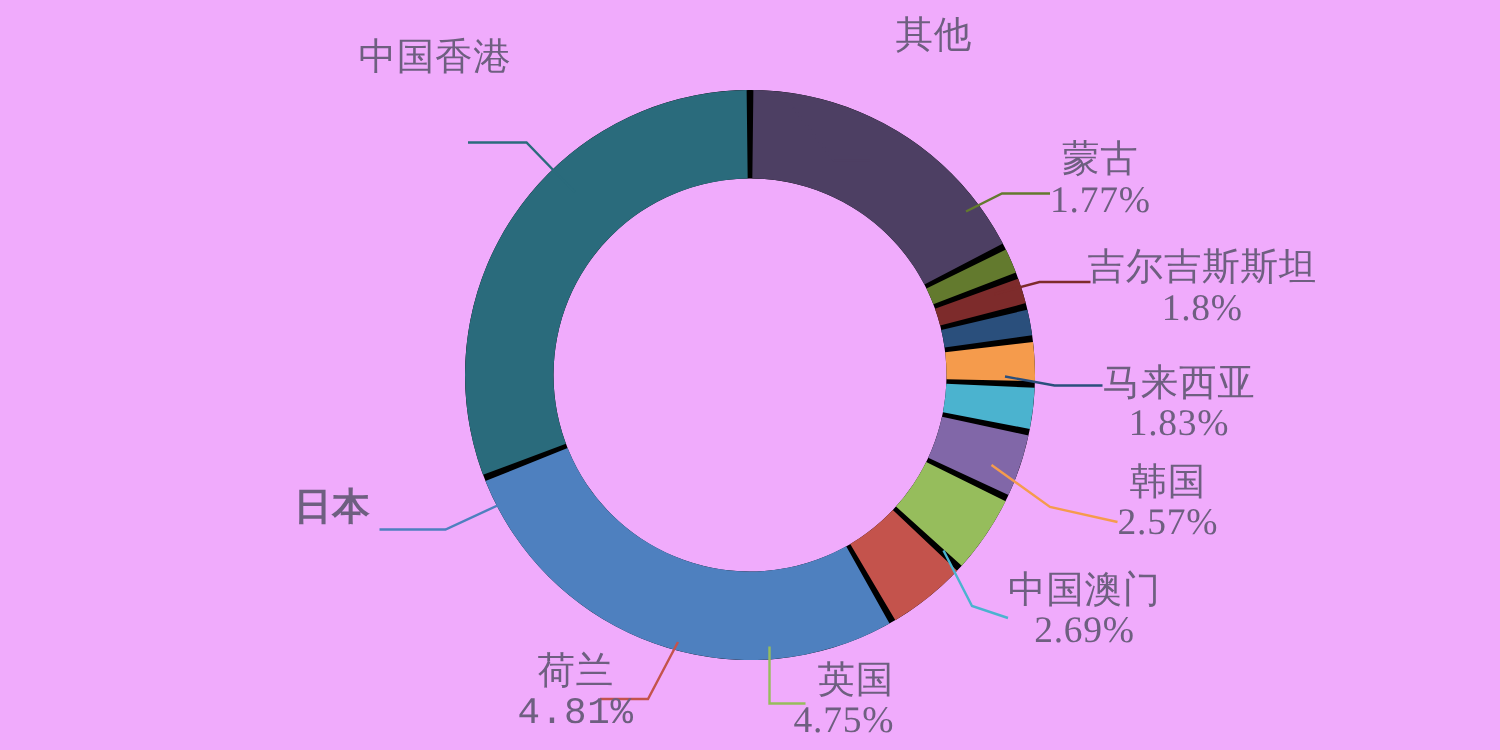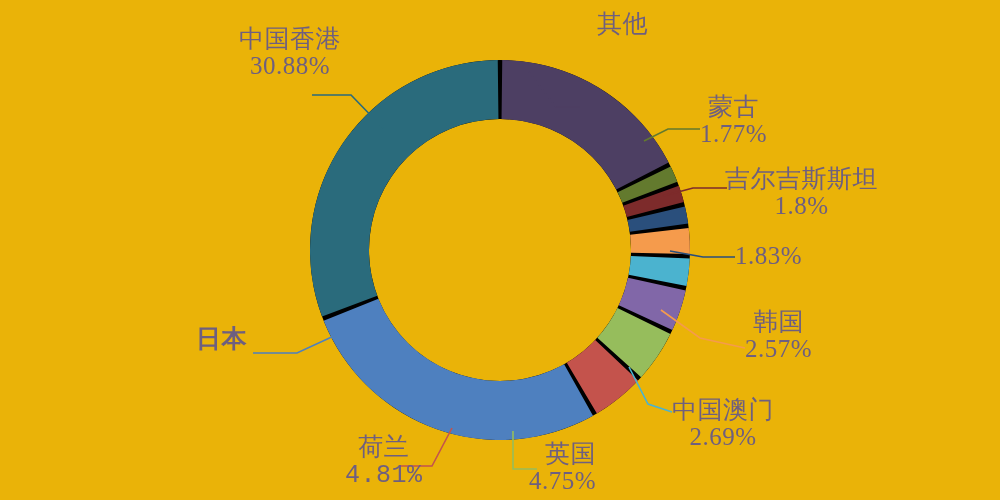--- a/index.html
+++ b/index.html
@@ -1,17 +1,17 @@
 <!DOCTYPE html>
 <html><head>
 <meta charset="utf-8">
 <style>
   html,body{margin:0;padding:0;background:#0a0810;}
   body{width:1000px;height:500px;overflow:hidden;font-family:"Liberation Serif",serif;}
-  #stage{position:relative;width:1000px;height:500px;background:#eab308;}
+  #stage{position:relative;width:1000px;height:500px;background:#f0abfc;}
   #chart-svg{position:absolute;left:0;top:0;width:1000px;height:500px;}
   .lbl{position:absolute;color:#6e5f80;text-align:center;line-height:1.08;white-space:nowrap;}
   .lbl .name{display:block;font-size:25px;letter-spacing:.5px;}
   .lbl .pct{display:block;font-size:25px;letter-spacing:.5px;}
 </style>
 </head>
 <body>
 
 <div id="stage">
   <svg id="chart-svg" viewBox="0 0 1000 500">
@@ -44,39 +44,39 @@
       </div>
       <div class="lbl" style="left: 700px; top: 93px;">
         <span class="name">蒙古</span>
         <span class="pct">1.77%</span>
       </div>
       <div class="lbl" style="left: 725px; top: 165px;">
         <span class="name">吉尔吉斯斯坦</span>
         <span class="pct">1.8%</span>
       </div>
       <div class="lbl" style="left: 735px; top: 242px;">
+        <span class="name">马来西亚</span>
         <span class="pct">1.83%</span>
       </div>
       <div class="lbl" style="left: 745px; top: 308px;">
         <span class="name">韩国</span>
         <span class="pct">2.57%</span>
       </div>
-      <div class="lbl" style="left: 672px; top: 380px; margin-top: 16px;">
+      <div class="lbl" style="left: 672px; top: 380px;">
         <span class="name">中国澳门</span>
         <span class="pct">2.69%</span>
       </div>
       <div class="lbl" style="left: 529px; top: 440px; text-align: right;">
         <span class="name">英国</span>
         <span class="pct">4.75%</span>
       </div>
       <div class="lbl" style="left: 345px; top: 435px; font-family: Liberation Mono, monospace;">
         <span class="name">荷兰</span>
         <span class="pct">4.81%</span>
       </div>
       <div class="lbl" style="left: 196px; top: 325px; font-weight: bold;">
         <span class="name">日本</span>
       </div>
       <div class="lbl" style="left: 226px; top: 25px; margin-left: 13px;">
         <span class="name">中国香港</span>
-        <span class="pct">30.88%</span>
       </div>
     </div>
 </div>
 
 </body></html>

